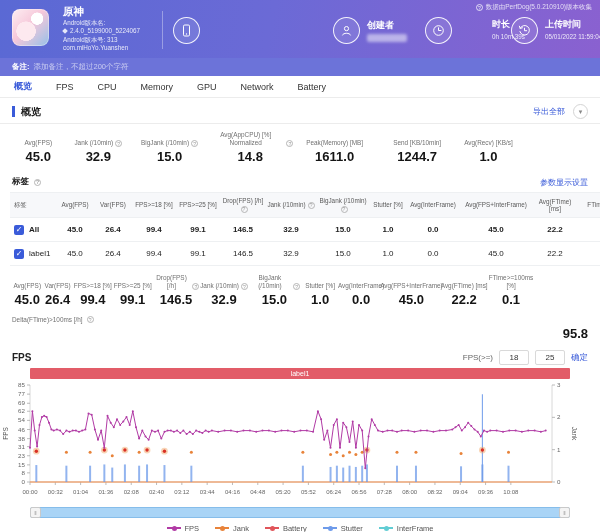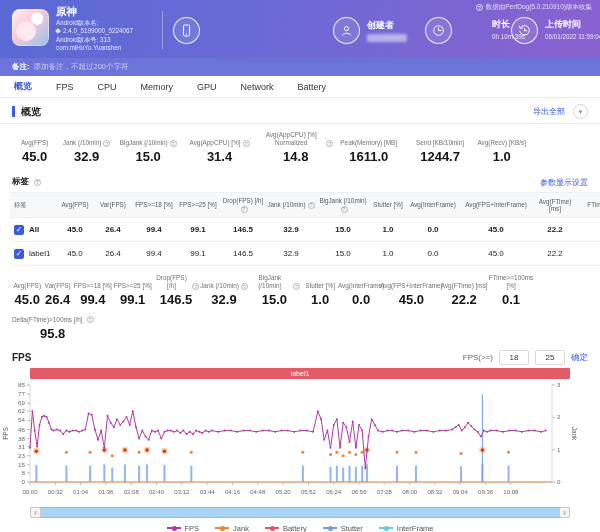--- a/index.html
+++ b/index.html
@@ -6,21 +6,21 @@
   body { font-family:"Liberation Sans","DejaVu Sans",sans-serif; background:#e9eaee; }
   .page { width:600px; height:532px; background:#fff; overflow:hidden; position:relative; }
 
   
   .header { height:58px; background:linear-gradient(100deg,#5a69d4 0%,#6b6ad6 45%,#8a61d0 100%);
             display:flex; align-items:center; padding:6px 10px 4px 12px; position:relative; color:#fff; }
   .hdr-note { position:absolute; top:3px; right:8px; font-size:6.5px; color:rgba(255,255,255,.78);
               display:flex; align-items:center; gap:3px; }
   .winfo { display:inline-flex; width:7px; height:7px; border:1px solid rgba(255,255,255,.75); border-radius:50%;
            font-size:5px; color:rgba(255,255,255,.9); align-items:center; justify-content:center; flex:none; }
-  .app-block { display:flex; gap:7px; width:148px; flex:none; }
+  .app-block { display:flex; gap:14px; width:148px; flex:none; }
   .game-icon { width:37px; height:37px; border-radius:8px; flex:none; margin-top:2px;
      background: radial-gradient(circle at 68% 26%, #ffffff 0 16%, rgba(255,255,255,0) 17%),
                  radial-gradient(circle at 38% 60%, #fde9ef 0 30%, rgba(255,255,255,0) 31%),
                  linear-gradient(135deg,#fdeef2 0%,#f6c8da 45%,#94c0e8 100%);
      box-shadow:0 0 0 1px rgba(255,255,255,.35) inset; }
   .app-text { line-height:8.5px; }
   .app-title { font-size:10.5px; font-weight:700; margin-bottom:3px; }
   .app-line { font-size:6.3px; color:rgba(255,255,255,.85); white-space:nowrap; }
   .diamond { display:inline-block; width:4px; height:4px; background:rgba(255,255,255,.85);
              transform:rotate(45deg); margin-right:3px; }
@@ -70,21 +70,21 @@
   .th { font-size:6.3px; color:#5a5a5a; line-height:7.5px; min-height:24px; padding:2px 1px; }
   .td { font-size:8px; color:#222; min-height:23px; }
   .tr.data-first .td { font-weight:700; }
   .td.name-cell, .th.name-cell { justify-content:flex-start; padding-left:4px; gap:5px; }
   .checkbox { width:10px; height:10px; background:#3a5bd9; border-radius:2px; color:#fff; font-size:8px;
               display:flex; align-items:center; justify-content:center; cursor:pointer; flex:none; }
 
   
   .delta-block { padding:2px 12px 4px 12px; }
   .delta-label { font-size:6.4px; color:#707070; display:flex; align-items:center; gap:2px; }
-  .delta-value { font-size:13px; font-weight:700; color:#151515; margin:3px 0 0 28px; }
+  .delta-value { font-size:13px; font-weight:700; color:#151515; margin:3px 0 0 28px;text-align:right; }
 
   
   .fps-head { display:flex; align-items:center; padding:5px 12px 3px 12px; }
   .fps-title { font-size:10px; font-weight:700; color:#222; }
   .fps-controls { margin-left:auto; display:flex; align-items:center; gap:6px; }
   .fps-thr-label { font-size:8px; color:#666; }
   .thr-input { width:30px; height:15px; border:1px solid #d9d9d9; border-radius:2px; text-align:center;
                font-size:8px; color:#333; font-family:inherit; }
   .confirm { color:#3a5bd9; font-size:8.5px; cursor:pointer; }
   .band { margin-left:30px; width:540px; height:11px; background:#e25c68; border-radius:1px;
@@ -215,27 +215,20 @@
             <span class="info">?</span>
           </div>
           <div class="stat-value">32.9</div>
         </div>
         <div class="stat" style="flex-grow: 1;">
           <div class="stat-label">
             <span>BigJank (/10min)</span>
             <span class="info">?</span>
           </div>
           <div class="stat-value">15.0</div>
-        </div>
-        <div class="stat" style="flex-grow: 1.2;">
-          <div class="stat-label">
-            <span>Avg(AppCPU) [%]</span>
-            <span class="info">?</span>
-          </div>
-          <div class="stat-value">31.4</div>
         </div>
         <div class="stat" style="flex-grow: 1.15;">
           <div class="stat-label">
             <span>Avg(AppCPU) [%] Normalized</span>
             <span class="info">?</span>
           </div>
           <div class="stat-value">14.8</div>
         </div>
         <div class="stat" style="flex-grow: 1.1;">
           <div class="stat-label">

